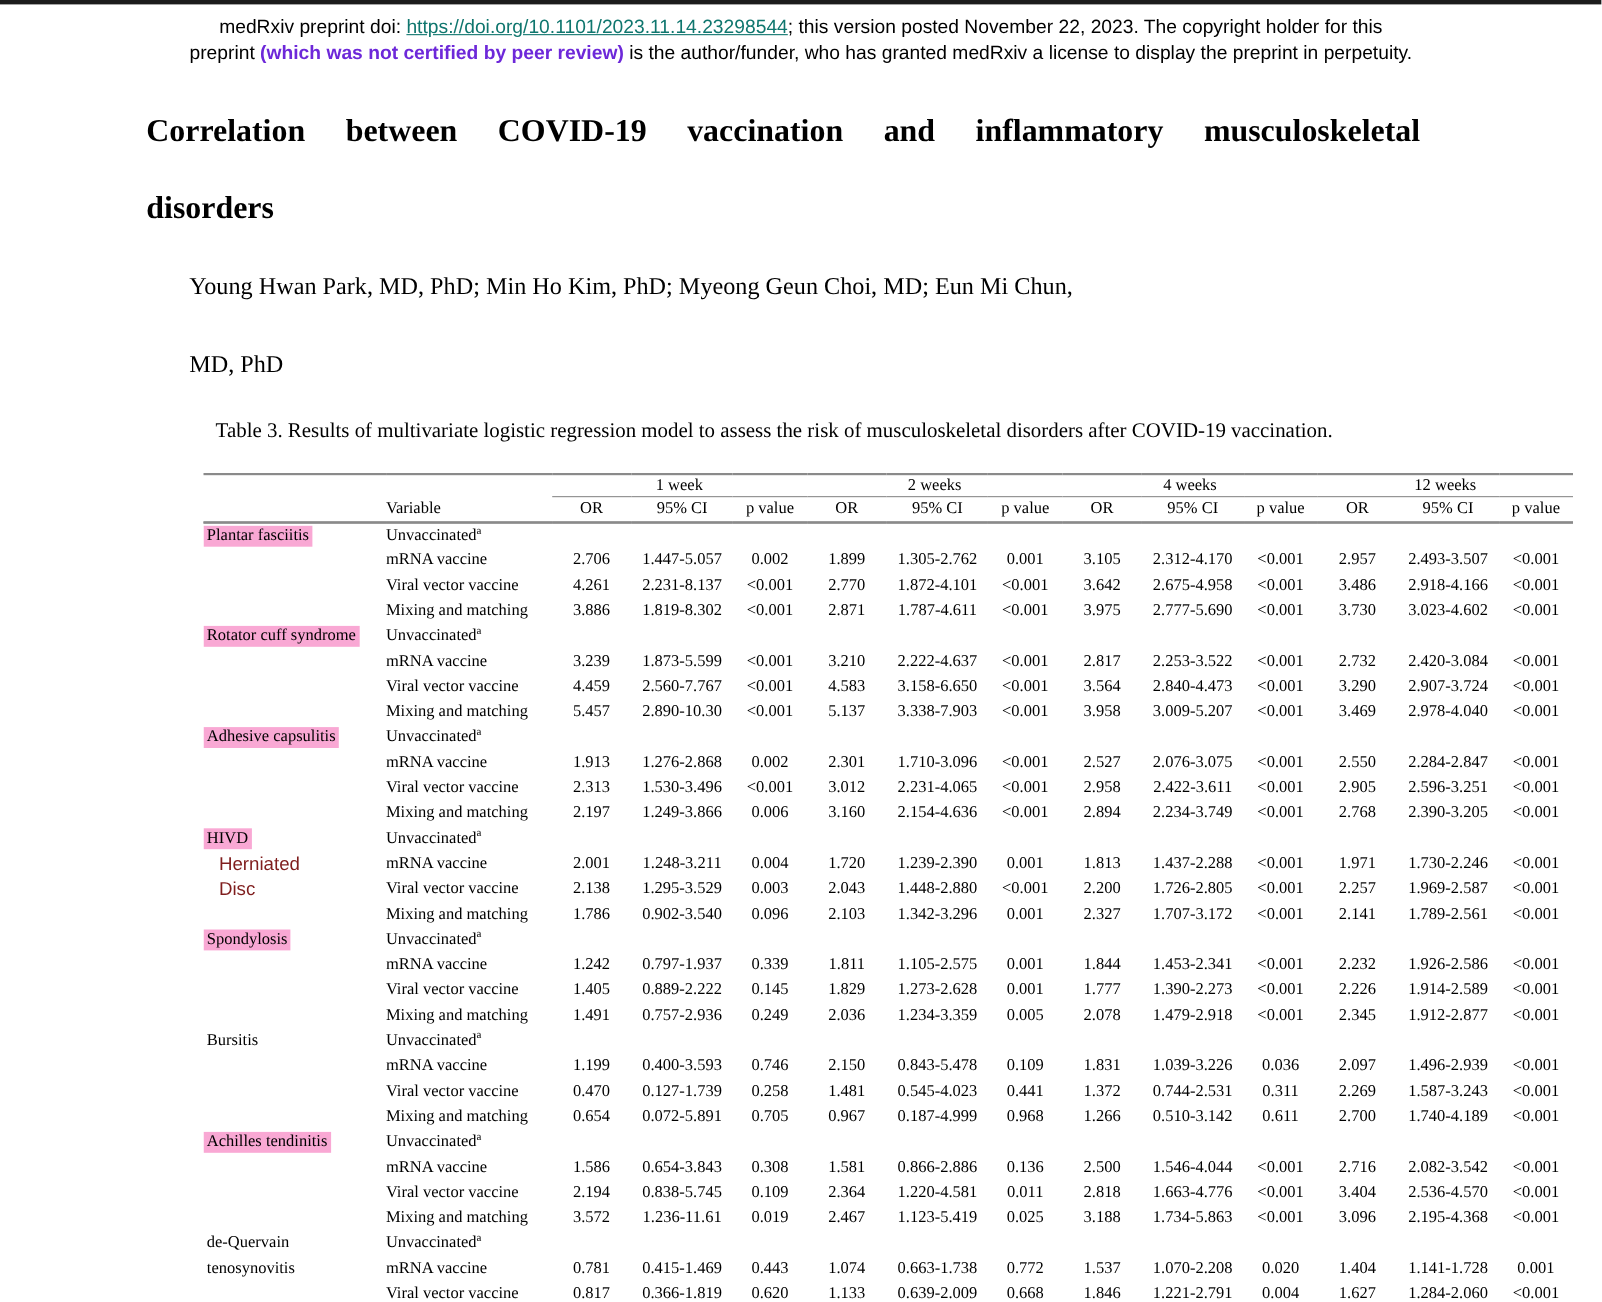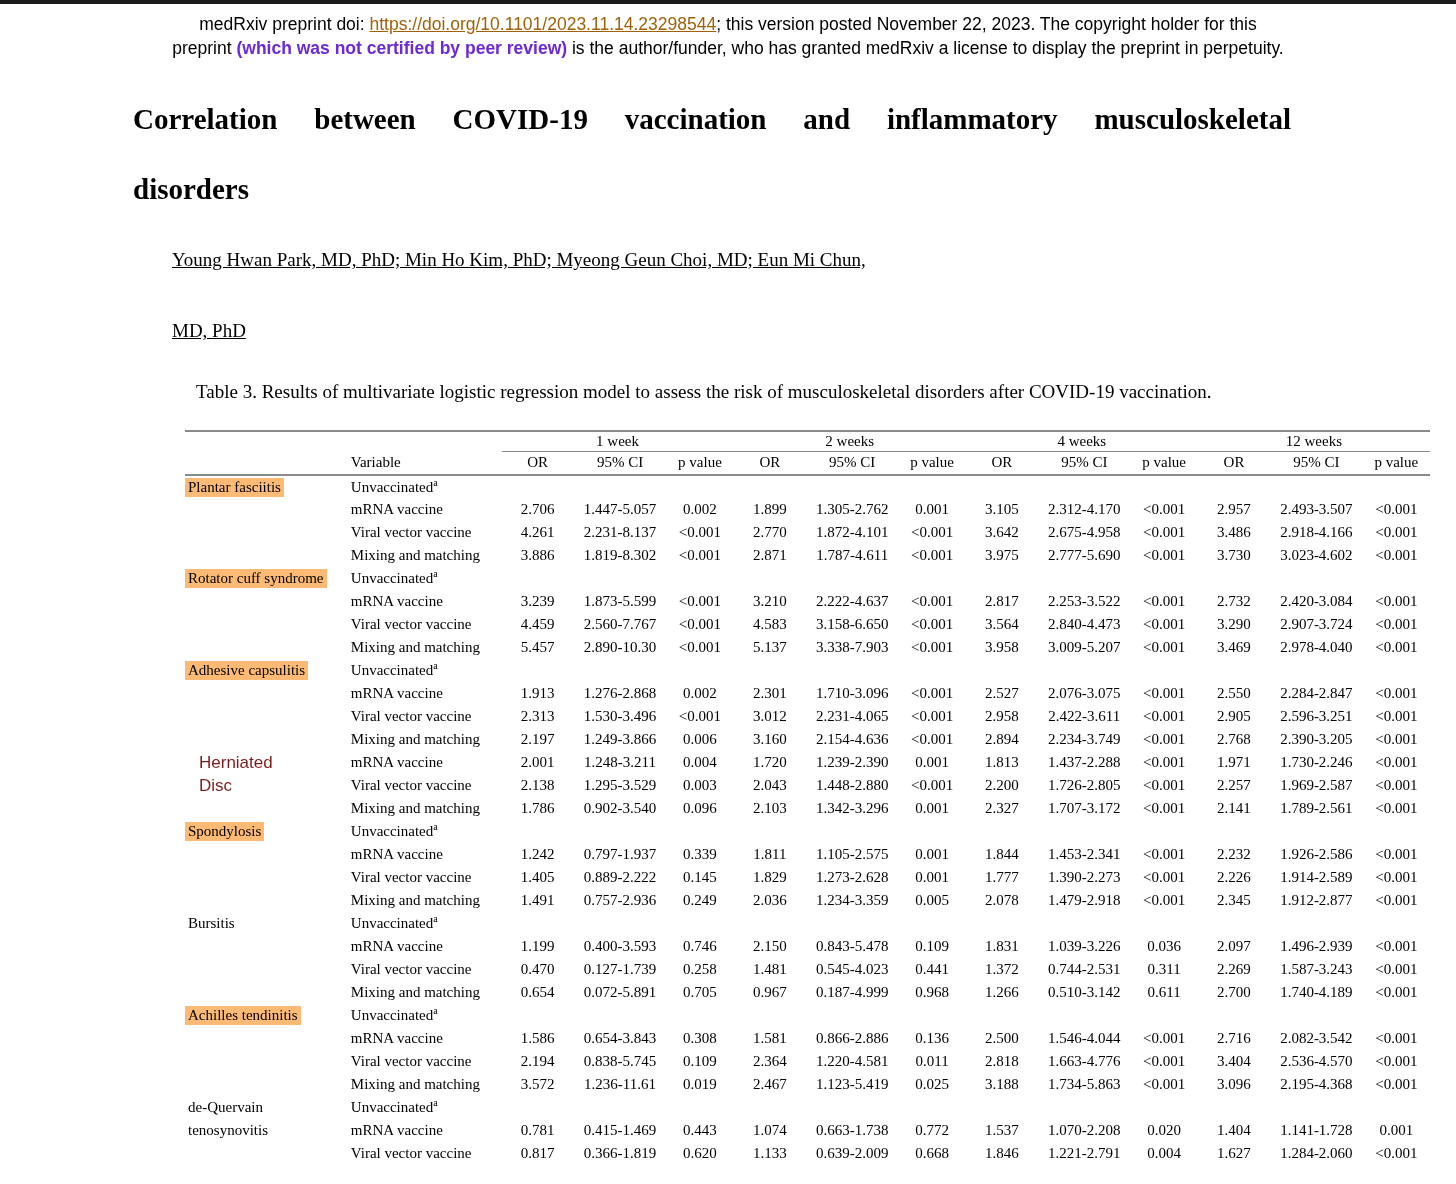--- a/index.html
+++ b/index.html
@@ -10,38 +10,37 @@
 
   .mrx-header {
     margin-top: 8px;
     width: 100%;
     text-align: center;
     font-family: "Liberation Sans", sans-serif;
     font-size: 17.5px;
     line-height: 24px;
     color: #000;
   }
-  .mrx-header a { color: #a16207; }
+  .mrx-header a { color: #0f766e; }
   .certified { color: #6d28d9; font-weight: bold; }
 
   .title-block {
     margin: 24px 0 0 133px;
     width: 1158px;
     font-size: 29px;
     font-weight: bold;
     line-height: 70px;
   }
   .title-line1 { text-align: justify; text-align-last: justify; }
 
   .authors-block {
     margin: 0 0 0 172px;
     width: 1160px;
-    font-size: 19px;
+    font-size: 22px;
     line-height: 71px;
-    text-decoration: underline;
   }
 
   .table-caption {
     margin: 14px 0 0 196px;
     width: 1190px;
     font-size: 19px;
     line-height: 24px;
   }
   .caption-label { font-weight: normal; margin-top: 32px; }
 
@@ -58,21 +57,21 @@
   td.week-cell { border-bottom: 1px solid #8a8a8a; text-align: center; }
   tr.subhead-row td { border-bottom: 2px solid #8a8a8a; height: 24px; text-align: center; }
   tr.subhead-row td.var-head { text-align: left; }
 
   tbody td { height: 23px; }
   td.cond-cell { padding-left: 10px; text-align: left; }
   td.var-cell { text-align: left; }
   td.num-cell { text-align: center; }
 
   .cond-label { display: inline-block; padding: 1px 3px; }
-  .cond-label.highlight { background: #fdba74; }
+  .cond-label.highlight { background: #f9a8d4; }
   .annotation {
     display: inline-block;
     font-family: "Liberation Sans", sans-serif;
     font-size: 17px;
     color: #7f1d1d;
     padding-left: 14px;
   }
   sup { font-size: 10px; vertical-align: super; line-height: 0; }
 </style>
 </head>
@@ -327,20 +326,36 @@
           <td class="num-cell">2.154-4.636</td>
           <td class="num-cell">&lt;0.001</td>
           <td class="num-cell">2.894</td>
           <td class="num-cell">2.234-3.749</td>
           <td class="num-cell">&lt;0.001</td>
           <td class="num-cell">2.768</td>
           <td class="num-cell">2.390-3.205</td>
           <td class="num-cell">&lt;0.001</td>
         </tr>
         <tr>
+          <td class="cond-cell"><span class="cond-label highlight">HIVD</span></td>
+          <td class="var-cell">Unvaccinated<sup>a</sup></td>
+          <td class="num-cell"></td>
+          <td class="num-cell"></td>
+          <td class="num-cell"></td>
+          <td class="num-cell"></td>
+          <td class="num-cell"></td>
+          <td class="num-cell"></td>
+          <td class="num-cell"></td>
+          <td class="num-cell"></td>
+          <td class="num-cell"></td>
+          <td class="num-cell"></td>
+          <td class="num-cell"></td>
+          <td class="num-cell"></td>
+        </tr>
+        <tr>
           <td class="cond-cell"><span class="annotation">Herniated</span></td>
           <td class="var-cell">mRNA vaccine</td>
           <td class="num-cell">2.001</td>
           <td class="num-cell">1.248-3.211</td>
           <td class="num-cell">0.004</td>
           <td class="num-cell">1.720</td>
           <td class="num-cell">1.239-2.390</td>
           <td class="num-cell">0.001</td>
           <td class="num-cell">1.813</td>
           <td class="num-cell">1.437-2.288</td>

